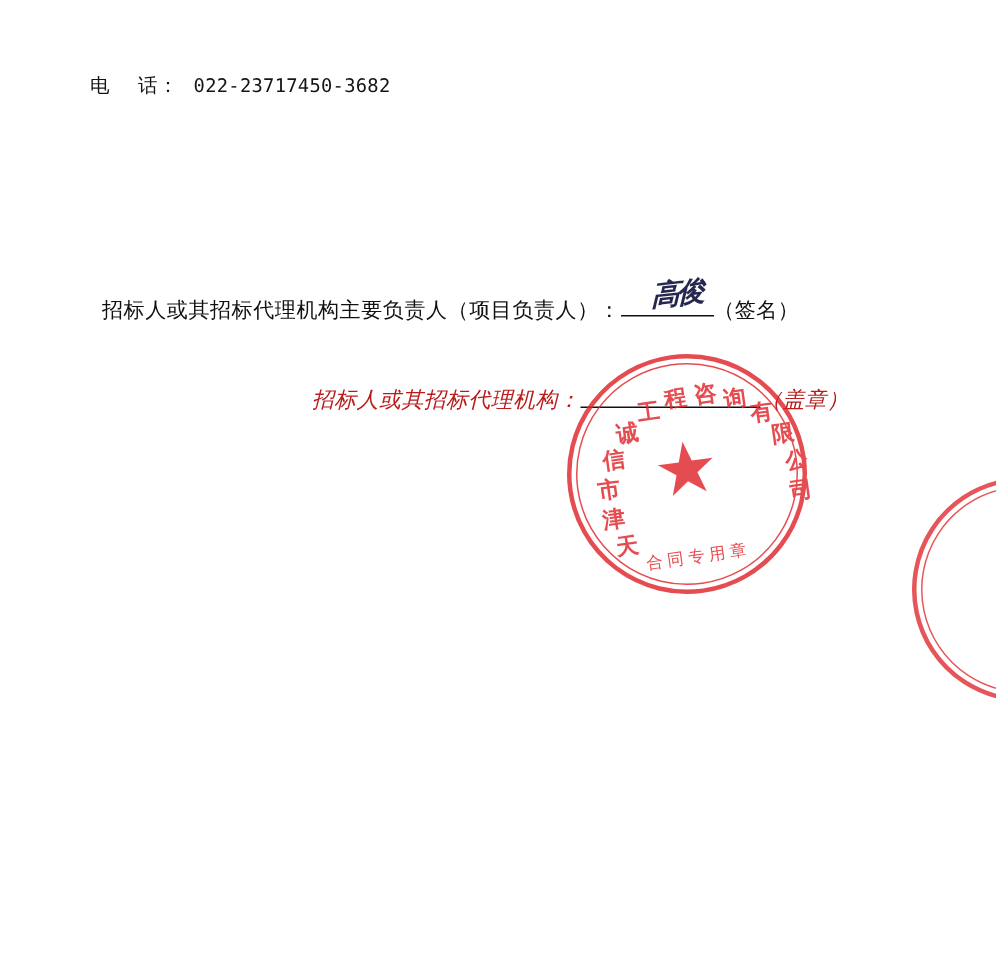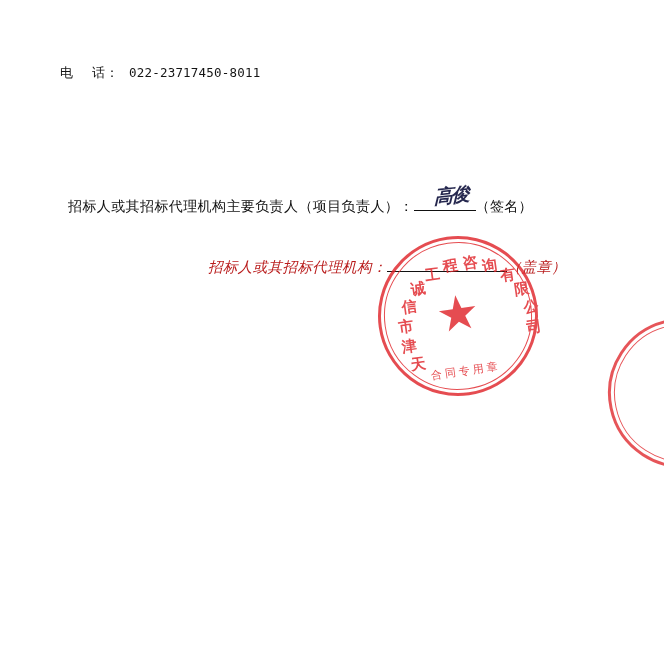--- a/index.html
+++ b/index.html
@@ -19,21 +19,21 @@
     position: relative;
     width: 664px;
     height: 649px;
     background: #ffffff;
   }
 
   
   .contact-block {
     position: absolute;
     left: 60px;
-    top: 64px;
+    top: 48px;
     width: 540px;
   }
   .contact-row {
     display: flex;
     align-items: baseline;
     font-size: 13px;
     color: #1a1a1a;
     letter-spacing: 0.5px;
     margin-bottom: 20px;
     font-family: "DejaVu Sans", sans-serif;
@@ -191,21 +191,21 @@
   }
 </style>
 </head>
 <body>
 
 <div class="page">
 
   <div class="contact-block">
     <div class="contact-row">
       <span class="contact-label">电    话：</span>
-      <span class="contact-value">022-23717450-8011</span>
+      <span class="contact-value">022-23717450-3682</span>
     </div>
   </div>
 
   <div class="sig-line-1">
     <span>招标人或其招标代理机构主要负责人（项目负责人）：</span><span class="underline-blank blank-short"></span><span class="paren-note">（签名）</span>
   </div>
 
   <div class="sig-line-2">
     <span>招标人或其招标代理机构：</span><span class="underline-blank blank-long"></span><span class="paren-note">（盖章）</span>
   </div>

